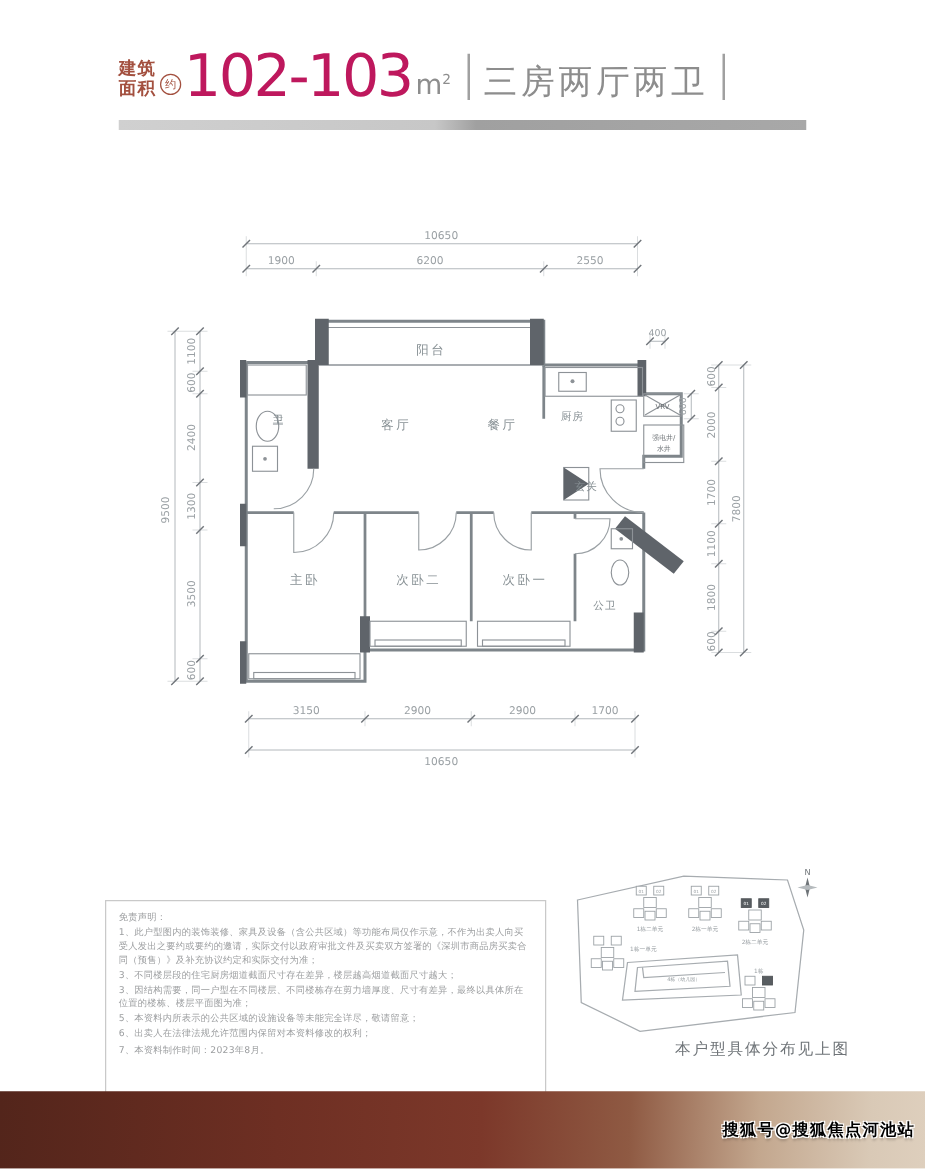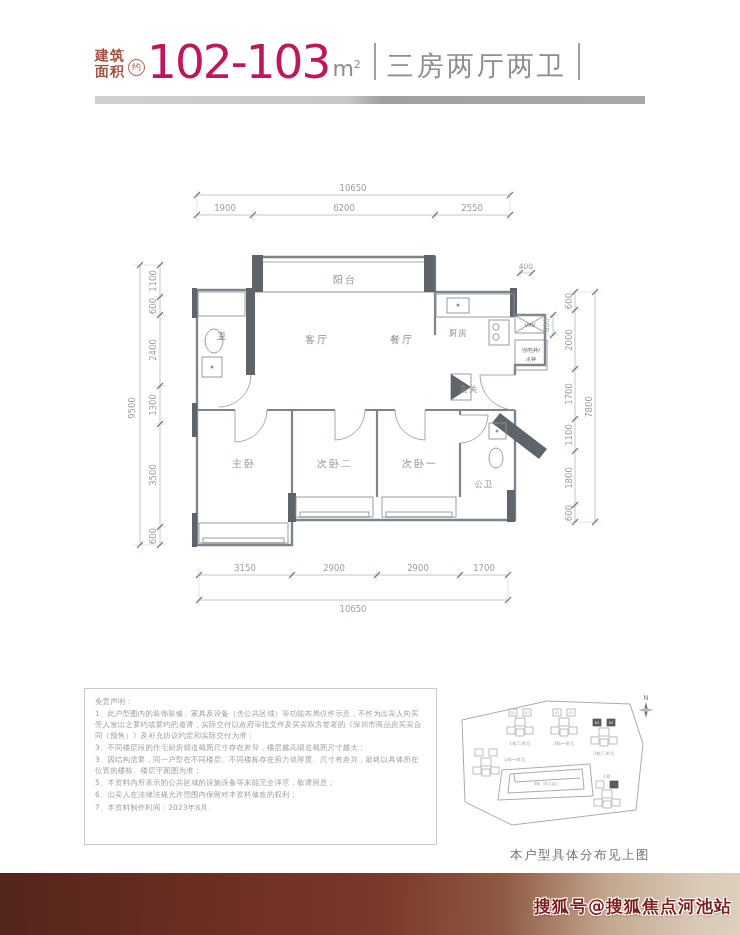--- a/index.html
+++ b/index.html
@@ -28,39 +28,39 @@
   .door{stroke:#9aa0a4;stroke-width:.9;fill:none;}
   .dl{stroke:#b3b8bc;stroke-width:.8;}
   .ext{stroke:#cdd1d4;stroke-width:.6;}
   .t{stroke:#70757a;stroke-width:1.1;}
   .dt{fill:#9aa0a4;font-size:8.5px;}
   .dts{fill:#9aa0a4;font-size:7.5px;}
   .rl{fill:#879094;font-size:10px;letter-spacing:2px;}
   .rls{fill:#879094;font-size:8.5px;letter-spacing:1px;}
   .tiny{fill:#6a6f73;font-size:5.5px;letter-spacing:0;}
   
-  .disclaimer{position:absolute;left:84px;top:688px;width:353px;height:157px;border:1px solid #c9c9c9;
+  .disclaimer{position:absolute;left:84px;top:720px;width:353px;height:157px;border:1px solid #c9c9c9;
               box-sizing:border-box;padding:8px 10px;font-size:7.4px;line-height:1.45;color:#9c9ea0;
               overflow:hidden;letter-spacing:.2px;}
   .disclaimer .line{margin-bottom:1.5px;}
   
   #site{position:absolute;left:452px;top:692px;}
   #site text{font-family:"DejaVu Sans","Liberation Sans",sans-serif;}
   .sp{stroke:#a7acb0;fill:none;stroke-width:1;}
   .bs{stroke:#9aa0a4;fill:#ffffff;stroke-width:.7;}
   .bsd{stroke:#4f5356;fill:#585d61;stroke-width:.7;}
   .sl{fill:#9aa0a4;font-size:4.6px;}
   .su{fill:#9aa0a4;font-size:3.4px;}
   .suw{fill:#ffffff;font-size:3.4px;}
-  .site-caption{position:absolute;left:480px;top:831px;width:200px;text-align:center;
-                font-size:12.5px;color:#6f7478;letter-spacing:1.5px;margin-top:16px;}
+  .site-caption{position:absolute;left:480px;top:831px;width:200px;text-align:right;
+                font-size:12.5px;color:#6f7478;letter-spacing:1.5px;}
   
   .strip{position:absolute;left:0;top:873px;width:740px;height:62px;
          background:linear-gradient(92deg,#53251b 0%,#6e2f23 30%,#7c382a 52%,#8f5a43 68%,#c3a78e 82%,#d9c9b6 94%,#decfbd 100%);}
-  .watermark{position:absolute;right:8px;top:895px;font-size:17px;font-weight:700;color:#7f1d1d;letter-spacing:1px;
+  .watermark{position:absolute;right:8px;top:895px;font-size:13px;font-weight:700;color:#000000;letter-spacing:1px;
              text-shadow:-1px -1px 0 #fff,1px -1px 0 #fff,-1px 1px 0 #fff,1px 1px 0 #fff,0 2px 2px rgba(0,0,0,.25);}
 </style>
 </head>
 <body>
 
 <div class="canvas">
 
   <div class="header">
     <div class="area-label">
       <div>建筑</div>

